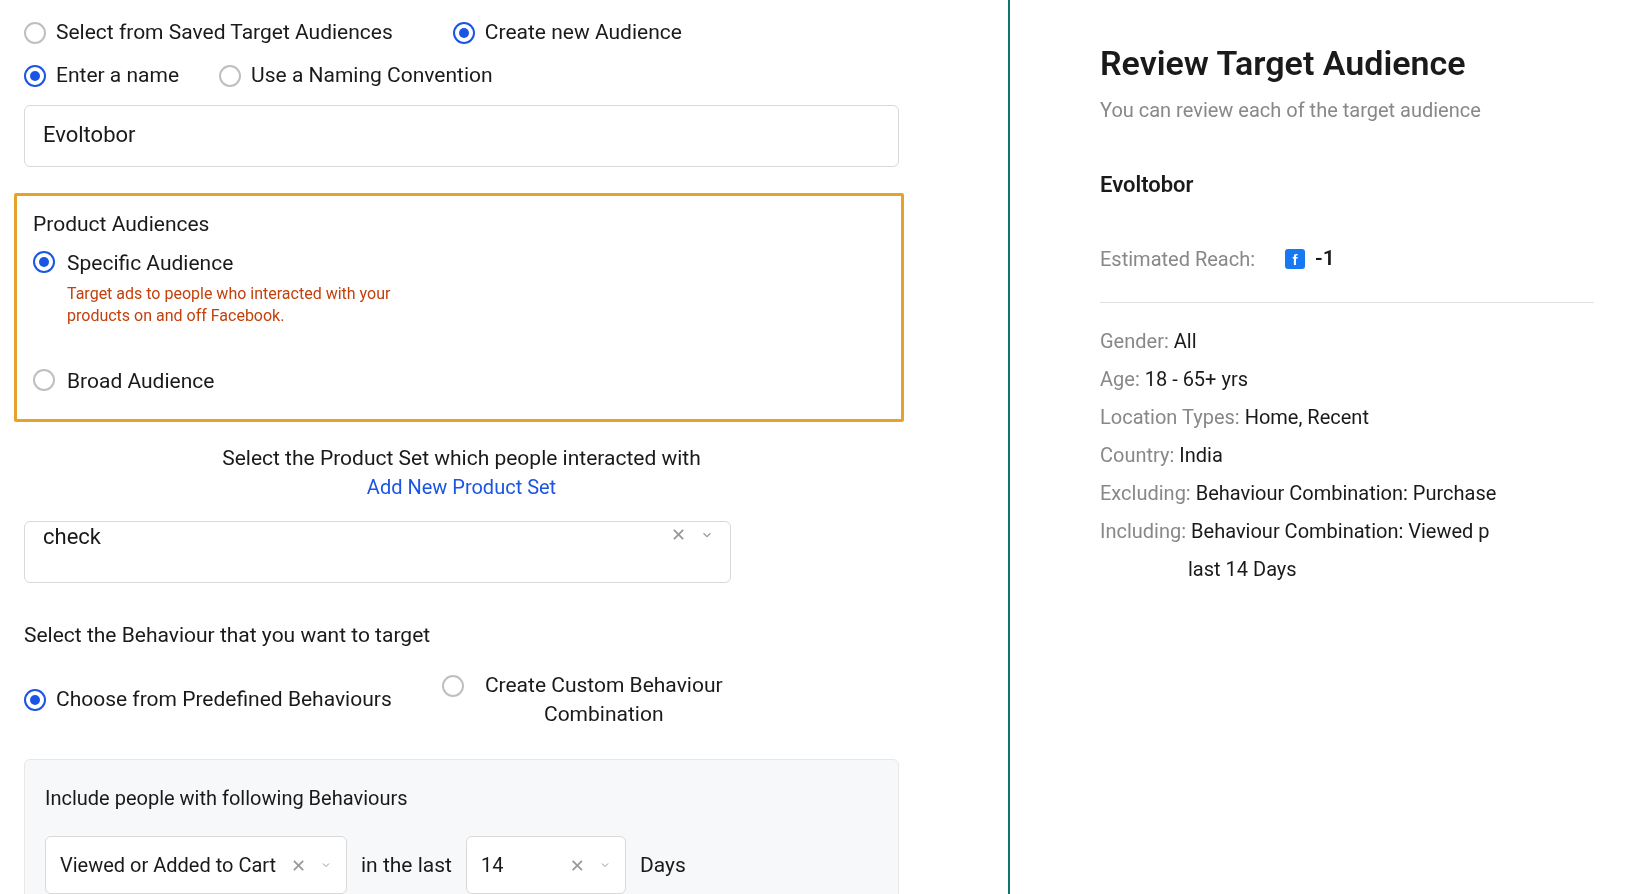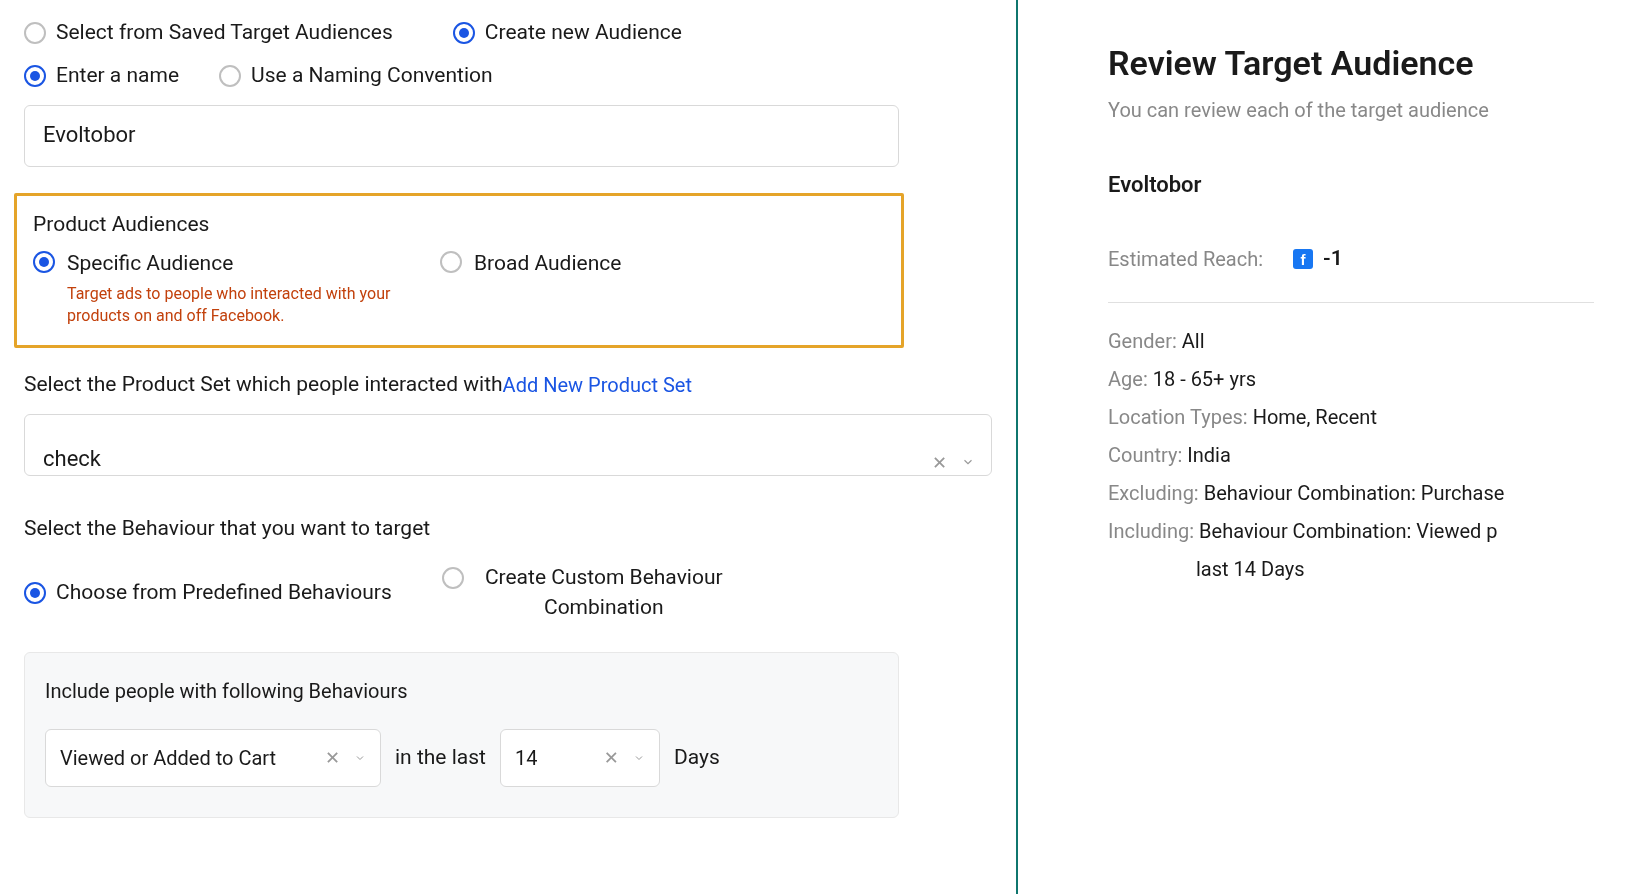--- a/index.html
+++ b/index.html
@@ -84,21 +84,22 @@
     margin-left: -10px;
     margin-bottom: 22px;
   }
   .section-title {
     font-size: 21px;
     color: #1a1a1a;
     margin-bottom: 10px;
   }
   .audience-cols {
     display: flex;
-    gap: 27px;
+    gap: 40px;
+    flex-direction: column;
   }
   .audience-col {
     display: flex;
     gap: 12px;
     align-items: flex-start;
     max-width: 380px;
   }
   .audience-col .radio-circle { margin-top: 2px; }
   .audience-title {
     font-size: 21px;
@@ -107,35 +108,36 @@
   }
   .audience-desc {
     font-size: 16px;
     color: #c2410c;
     line-height: 1.4;
   }
   .row-between {
     width: 875px;
     display: flex;
     align-items: center;
-    margin-bottom: 14px;
+    margin-bottom: 20px;
+    flex-direction: column;
   }
   .link {
     color: #1a55e3;
     font-size: 20px;
     cursor: pointer;
   }
   .select-box {
-    width: 968px;
+    width: 707px;
     height: 62px;
     border: 1px solid #d9d9d9;
     border-radius: 6px;
     padding: 0 16px 0 18px;
     display: flex;
-    align-items: flex-end;
+    align-items: flex-start;
     justify-content: space-between;
     font-size: 22px;
     margin-bottom: 38px;
   }
   .select-ctrls {
     display: flex;
     align-items: center;
     gap: 14px;
     color: #999;
   }
@@ -173,21 +175,21 @@
     border-radius: 6px;
     background: #fff;
     display: flex;
     align-items: center;
     padding: 0 14px;
     font-size: 20px;
     justify-content: space-between;
     gap: 10px;
   }
   .small-select .val { white-space: nowrap; overflow: hidden; text-overflow: clip; }
-  .sel-a { width: 336px; }
+  .sel-a { width: 302px; }
   .sel-b { width: 160px; }
   .since-label, .days-label { font-size: 21px; color: #1a1a1a; }
   
   .side h1 {
     font-size: 34px;
     font-weight: 600;
     margin-bottom: 8px;
   }
   .side .sub {
     font-size: 20px;

